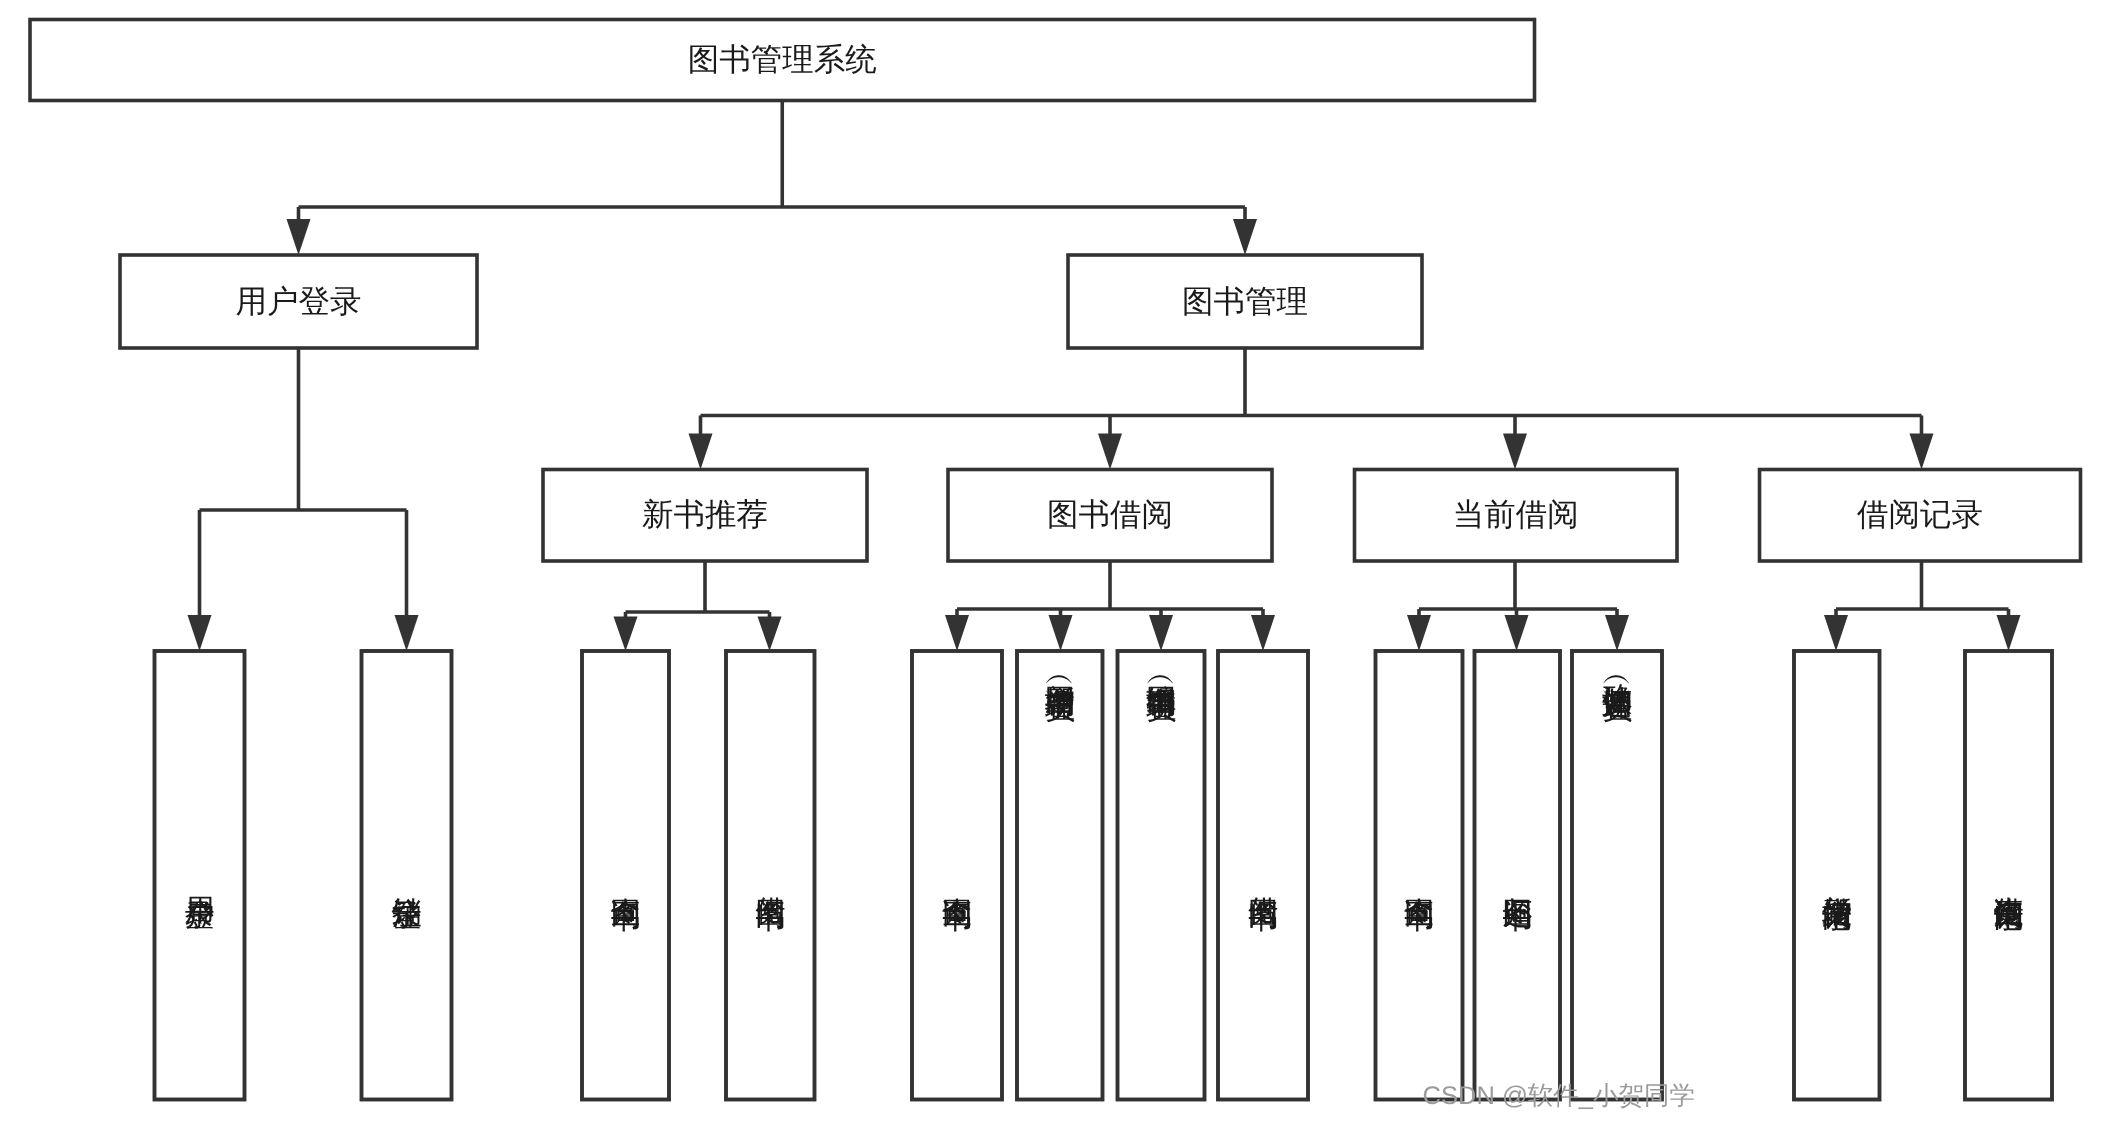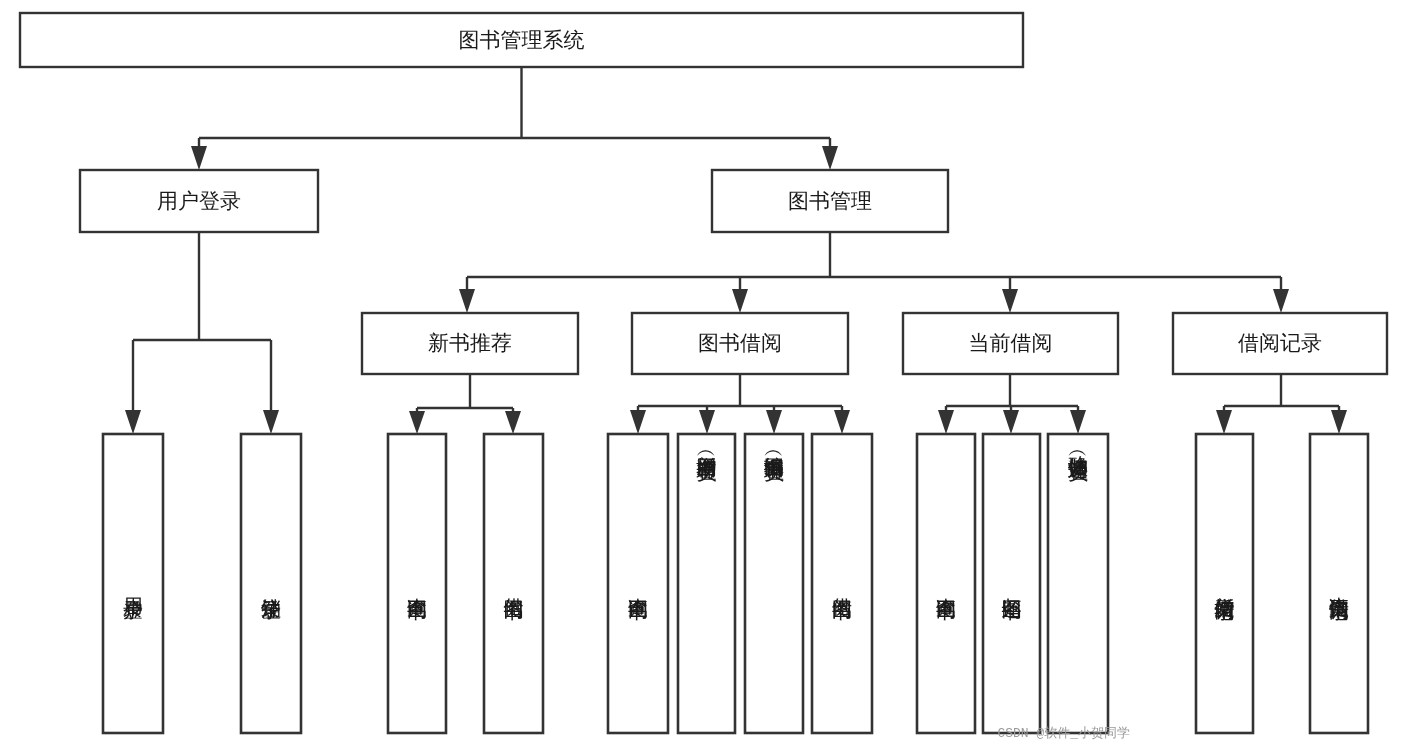--- a/index.html
+++ b/index.html
@@ -64,22 +64,22 @@
     font-size: 20px;
     line-height: 1.06;
     letter-spacing: 1px;
     color: #1a1a1a;
     white-space: nowrap;
   }
   .watermark {
     position: absolute;
     right: 8px;
     bottom: 5px;
-    font-family: Liberation Mono, monospace;
-    font-size: 13px;
+    font-family: Liberation Sans, sans-serif;
+    font-size: 17px;
     color: #9a9a9a;
     white-space: nowrap;
   }
 </style>
 </head>
 <body>
 
 <div id="diagram-root">
 
   <svg class="diagram" viewBox="0 0 1405 747">

